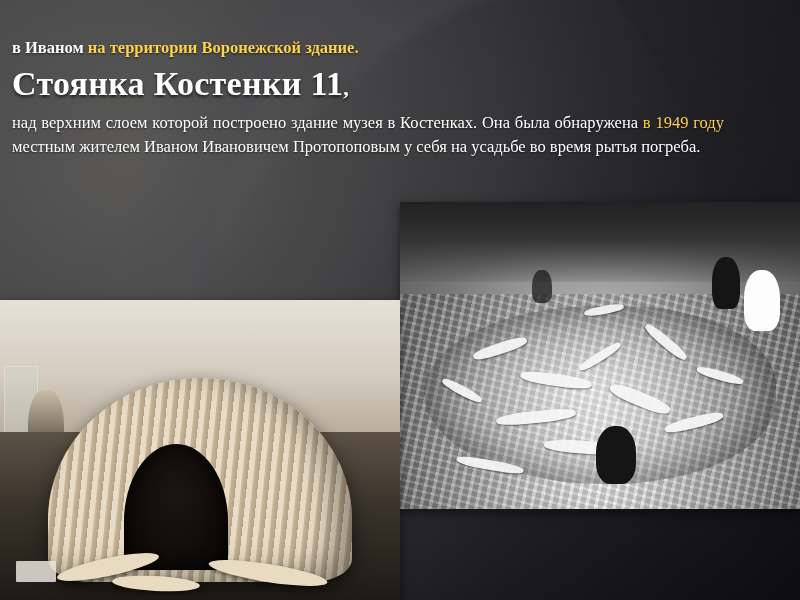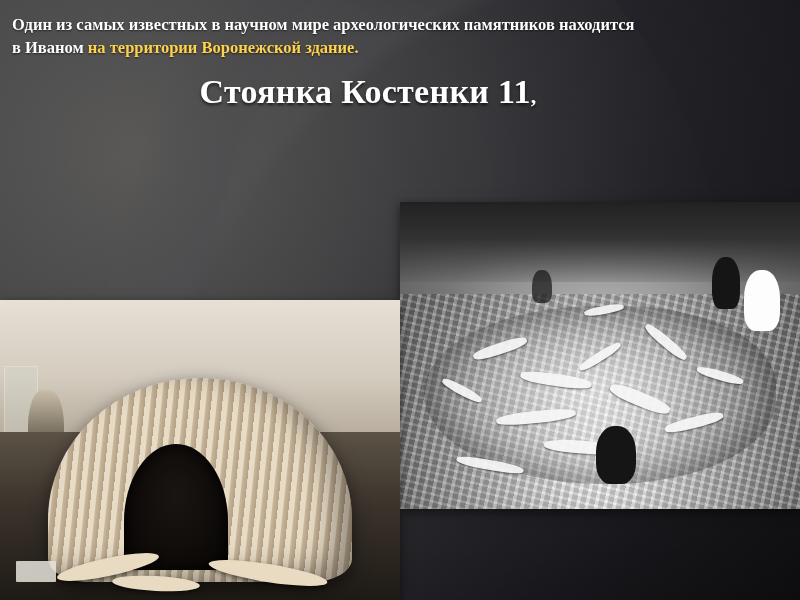--- a/index.html
+++ b/index.html
@@ -73,25 +73,24 @@
     margin: 0 0 6px 0;
     text-align: justify;
     text-shadow: 0 1px 2px rgba(0,0,0,0.6);
   }
   .accent-yellow {
     color: #ffd24d;
   }
   .title {
     font-size: 34px;
     font-weight: bold;
-    margin: 14px 0 10px 0;
+    margin: 6px 0 10px 0;
     letter-spacing: 0.3px;
     text-shadow: 0 2px 3px rgba(0,0,0,0.65);
     line-height: 1.05;
-    text-align: center;
   }
   .title .comma {
     font-size: 22px;
     font-weight: bold;
   }
   .para-body {
     font-size: 16.5px;
     line-height: 1.45;
     margin: 0;
     text-align: justify;
@@ -253,28 +252,31 @@
 
 <div class="slide">
   <div class="bg-base"></div>
   <div class="bg-glow"></div>
   <div class="bg-arc1"></div>
   <div class="bg-arc2"></div>
   <div class="bg-vignette"></div>
 
   <div class="text-block">
     <p class="para-top">
-      <span>Один из самых известных в научном мире археологических памятников находится</span><br>
+      <br>
       <span>в Иваном </span><span class="accent-yellow">на территории Воронежской здание.</span>
     </p>
 
     <h1 class="title">
       <span>Стоянка Костенки 11</span><span class="comma">,</span>
     </h1>
 
+    <p class="para-body">
+      <span>над верхним слоем которой построено здание музея в Костенках. Она была обнаружена </span><span class="accent-yellow">в 1949 году</span><span> местным жителем Иваном Ивановичем Протопоповым у себя на усадьбе во время рытья погреба.</span>
+    </p>
   </div>
 
   <div class="photo photo-right">
     <div class="bw-wrap">
       <div class="bw-top-dark"></div>
       <div class="bw-ground"></div>
       <div class="bw-trench"></div>
 
       <div class="bone" style="left:18%;top:46%;width:14%;height:3.5%;transform:rotate(-18deg);"></div>
       <div class="bone" style="left:30%;top:56%;width:18%;height:4%;transform:rotate(8deg);"></div>

